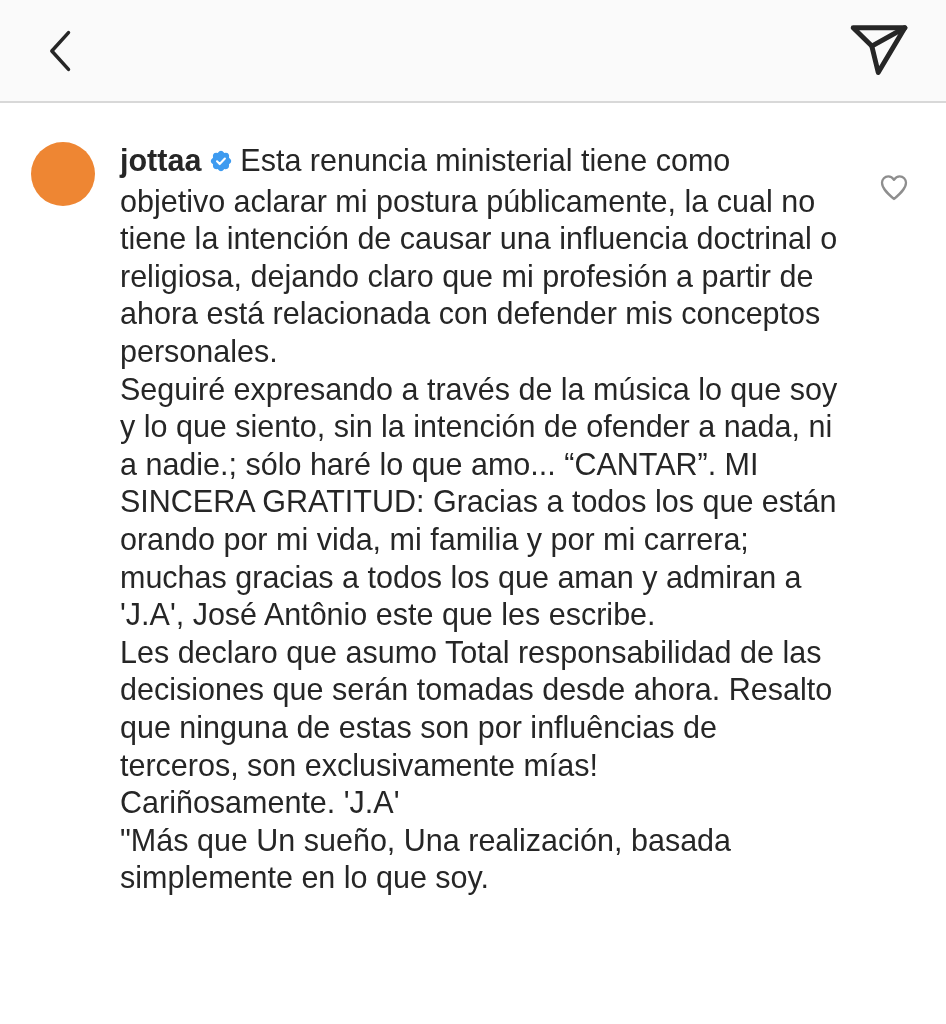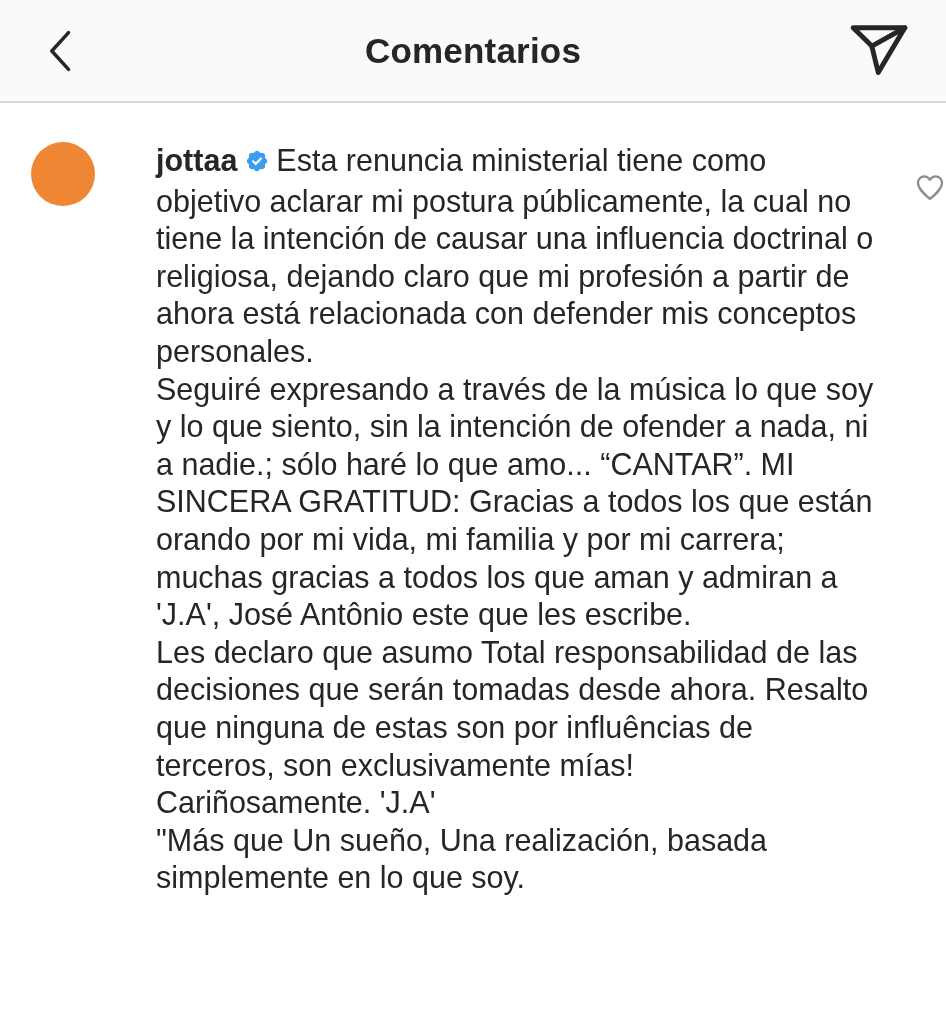--- a/index.html
+++ b/index.html
@@ -34,21 +34,20 @@
     background: none; border: none; cursor: pointer;
     display: flex; align-items: center; justify-content: center;
     padding: 0;
   }
   .icon-btn svg { display: block; }
   
   .comment-row {
     display: flex;
     align-items: flex-start;
     padding: 39px 36px 0 31px;
-    gap: 36px;
   }
   .avatar {
     width: 64px; height: 64px;
     border-radius: 50%;
     flex: none;
     cursor: pointer;
   }
   .comment-col {
     margin-left: 25px;
     width: 722px;
@@ -81,21 +80,20 @@
 
 <div class="header">
   <button class="icon-btn">
     <span>
       <svg width="52" height="52" viewBox="0 0 24 24" fill="none" stroke="#262626" stroke-width="1.6" stroke-linecap="round" stroke-linejoin="round">
         <polyline points="15 3.5 7.3 12 15 20.5"></polyline>
       </svg>
     </span>
   </button>
 
-  <div class="header-title">Comentarios</div>
 
   <button class="icon-btn">
     <span>
       <svg width="62" height="62" viewBox="0 0 24 24" fill="none" stroke="#262626" stroke-width="1.9" stroke-linecap="round" stroke-linejoin="round">
         <line x1="22" y1="3" x2="9.218" y2="10.083"></line>
         <polygon points="11.698 20.334 22 3.001 2 3.001 9.218 10.084"></polygon>
       </svg>
     </span>
   </button>
 </div>

